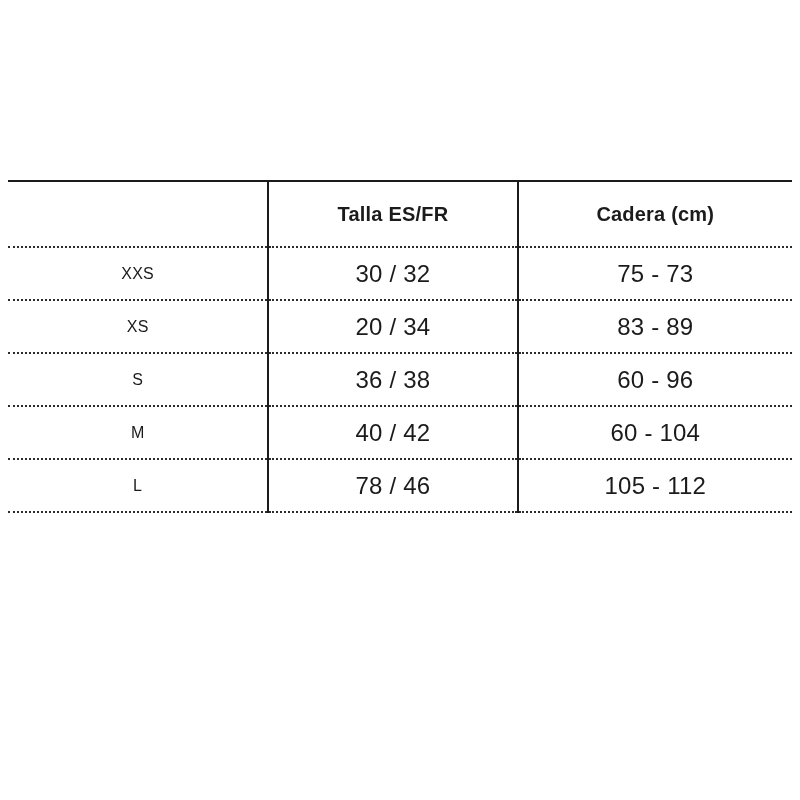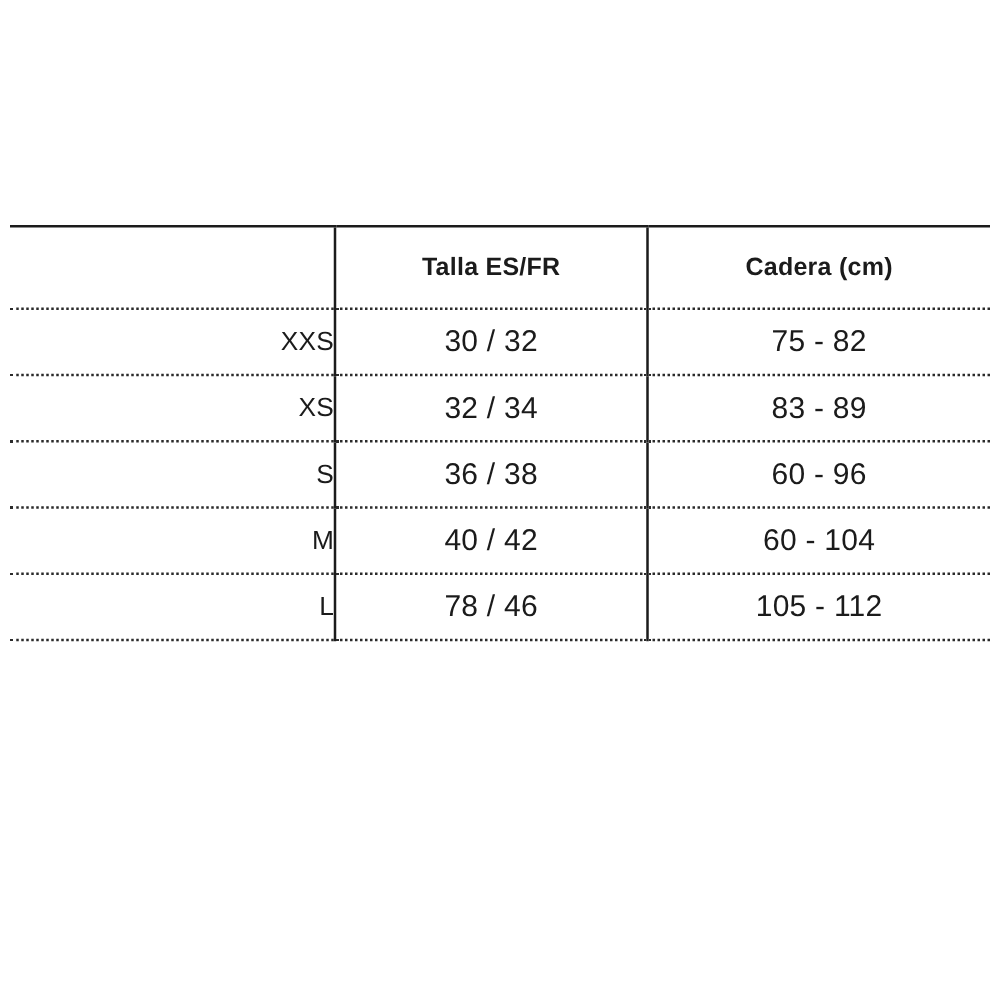--- a/index.html
+++ b/index.html
@@ -64,22 +64,21 @@
   table.size-table td.sep,
   table.size-table th.sep {
     border-left: 2px solid #1b1b1b;
   }
   table.size-table th.head {
     font-weight: bold;
     font-size: 20px;
     height: 64px;
   }
   table.size-table td.label {
-    font-size: 21px;
-    text-align: right;
+    font-size: 16px;
   }
   .blank-head {
     border-top: 2px solid #1b1b1b;
   }
 </style>
 </head>
 <body>
 
 <div class="page">
   <div class="table-wrap">
@@ -93,25 +92,25 @@
         <tr class="first-row">
           <th class="head blank-head"></th>
           <th class="head sep">Talla ES/FR</th>
           <th class="head sep">Cadera (cm)</th>
         </tr>
       </thead>
       <tbody>
         <tr class="row-line">
           <td class="label">XXS</td>
           <td class="sep">30 / 32</td>
-          <td class="sep">75 - 82</td>
+          <td class="sep">75 - 73</td>
         </tr>
         <tr class="row-line">
           <td class="label">XS</td>
-          <td class="sep">32 / 34</td>
+          <td class="sep">20 / 34</td>
           <td class="sep">83 - 89</td>
         </tr>
         <tr class="row-line">
           <td class="label">S</td>
           <td class="sep">36 / 38</td>
           <td class="sep">60 - 96</td>
         </tr>
         <tr class="row-line">
           <td class="label">M</td>
           <td class="sep">40 / 42</td>

